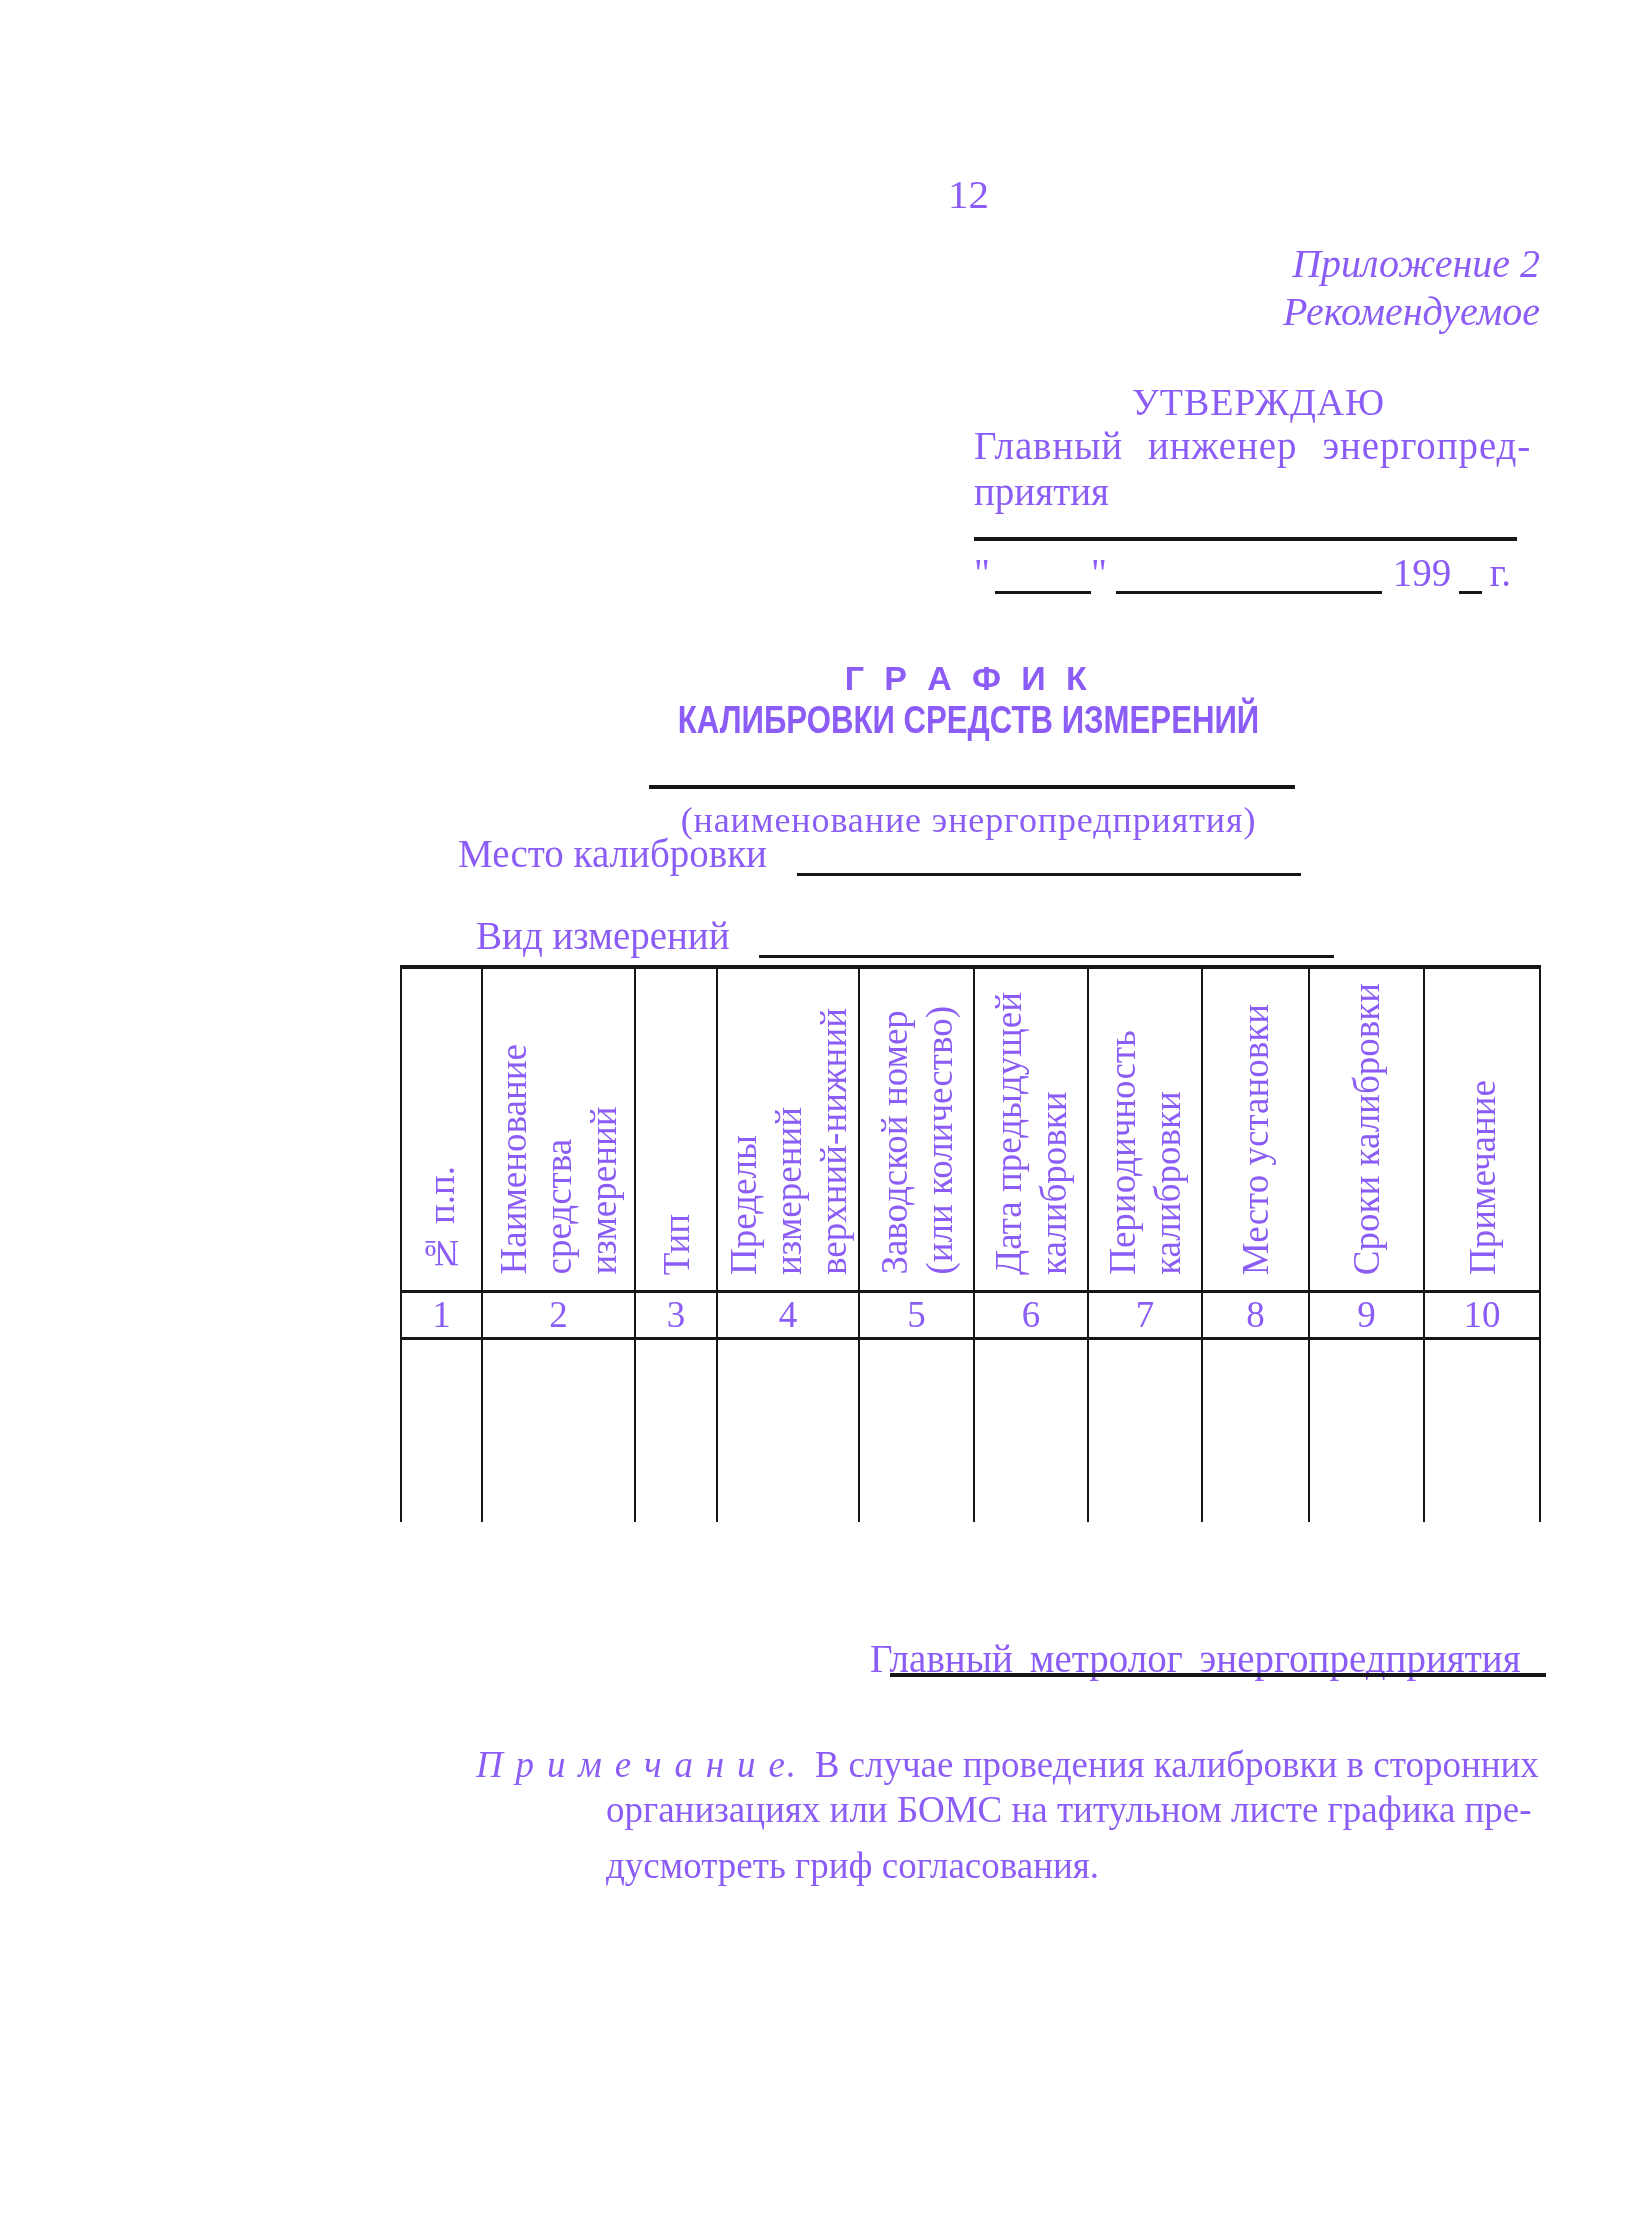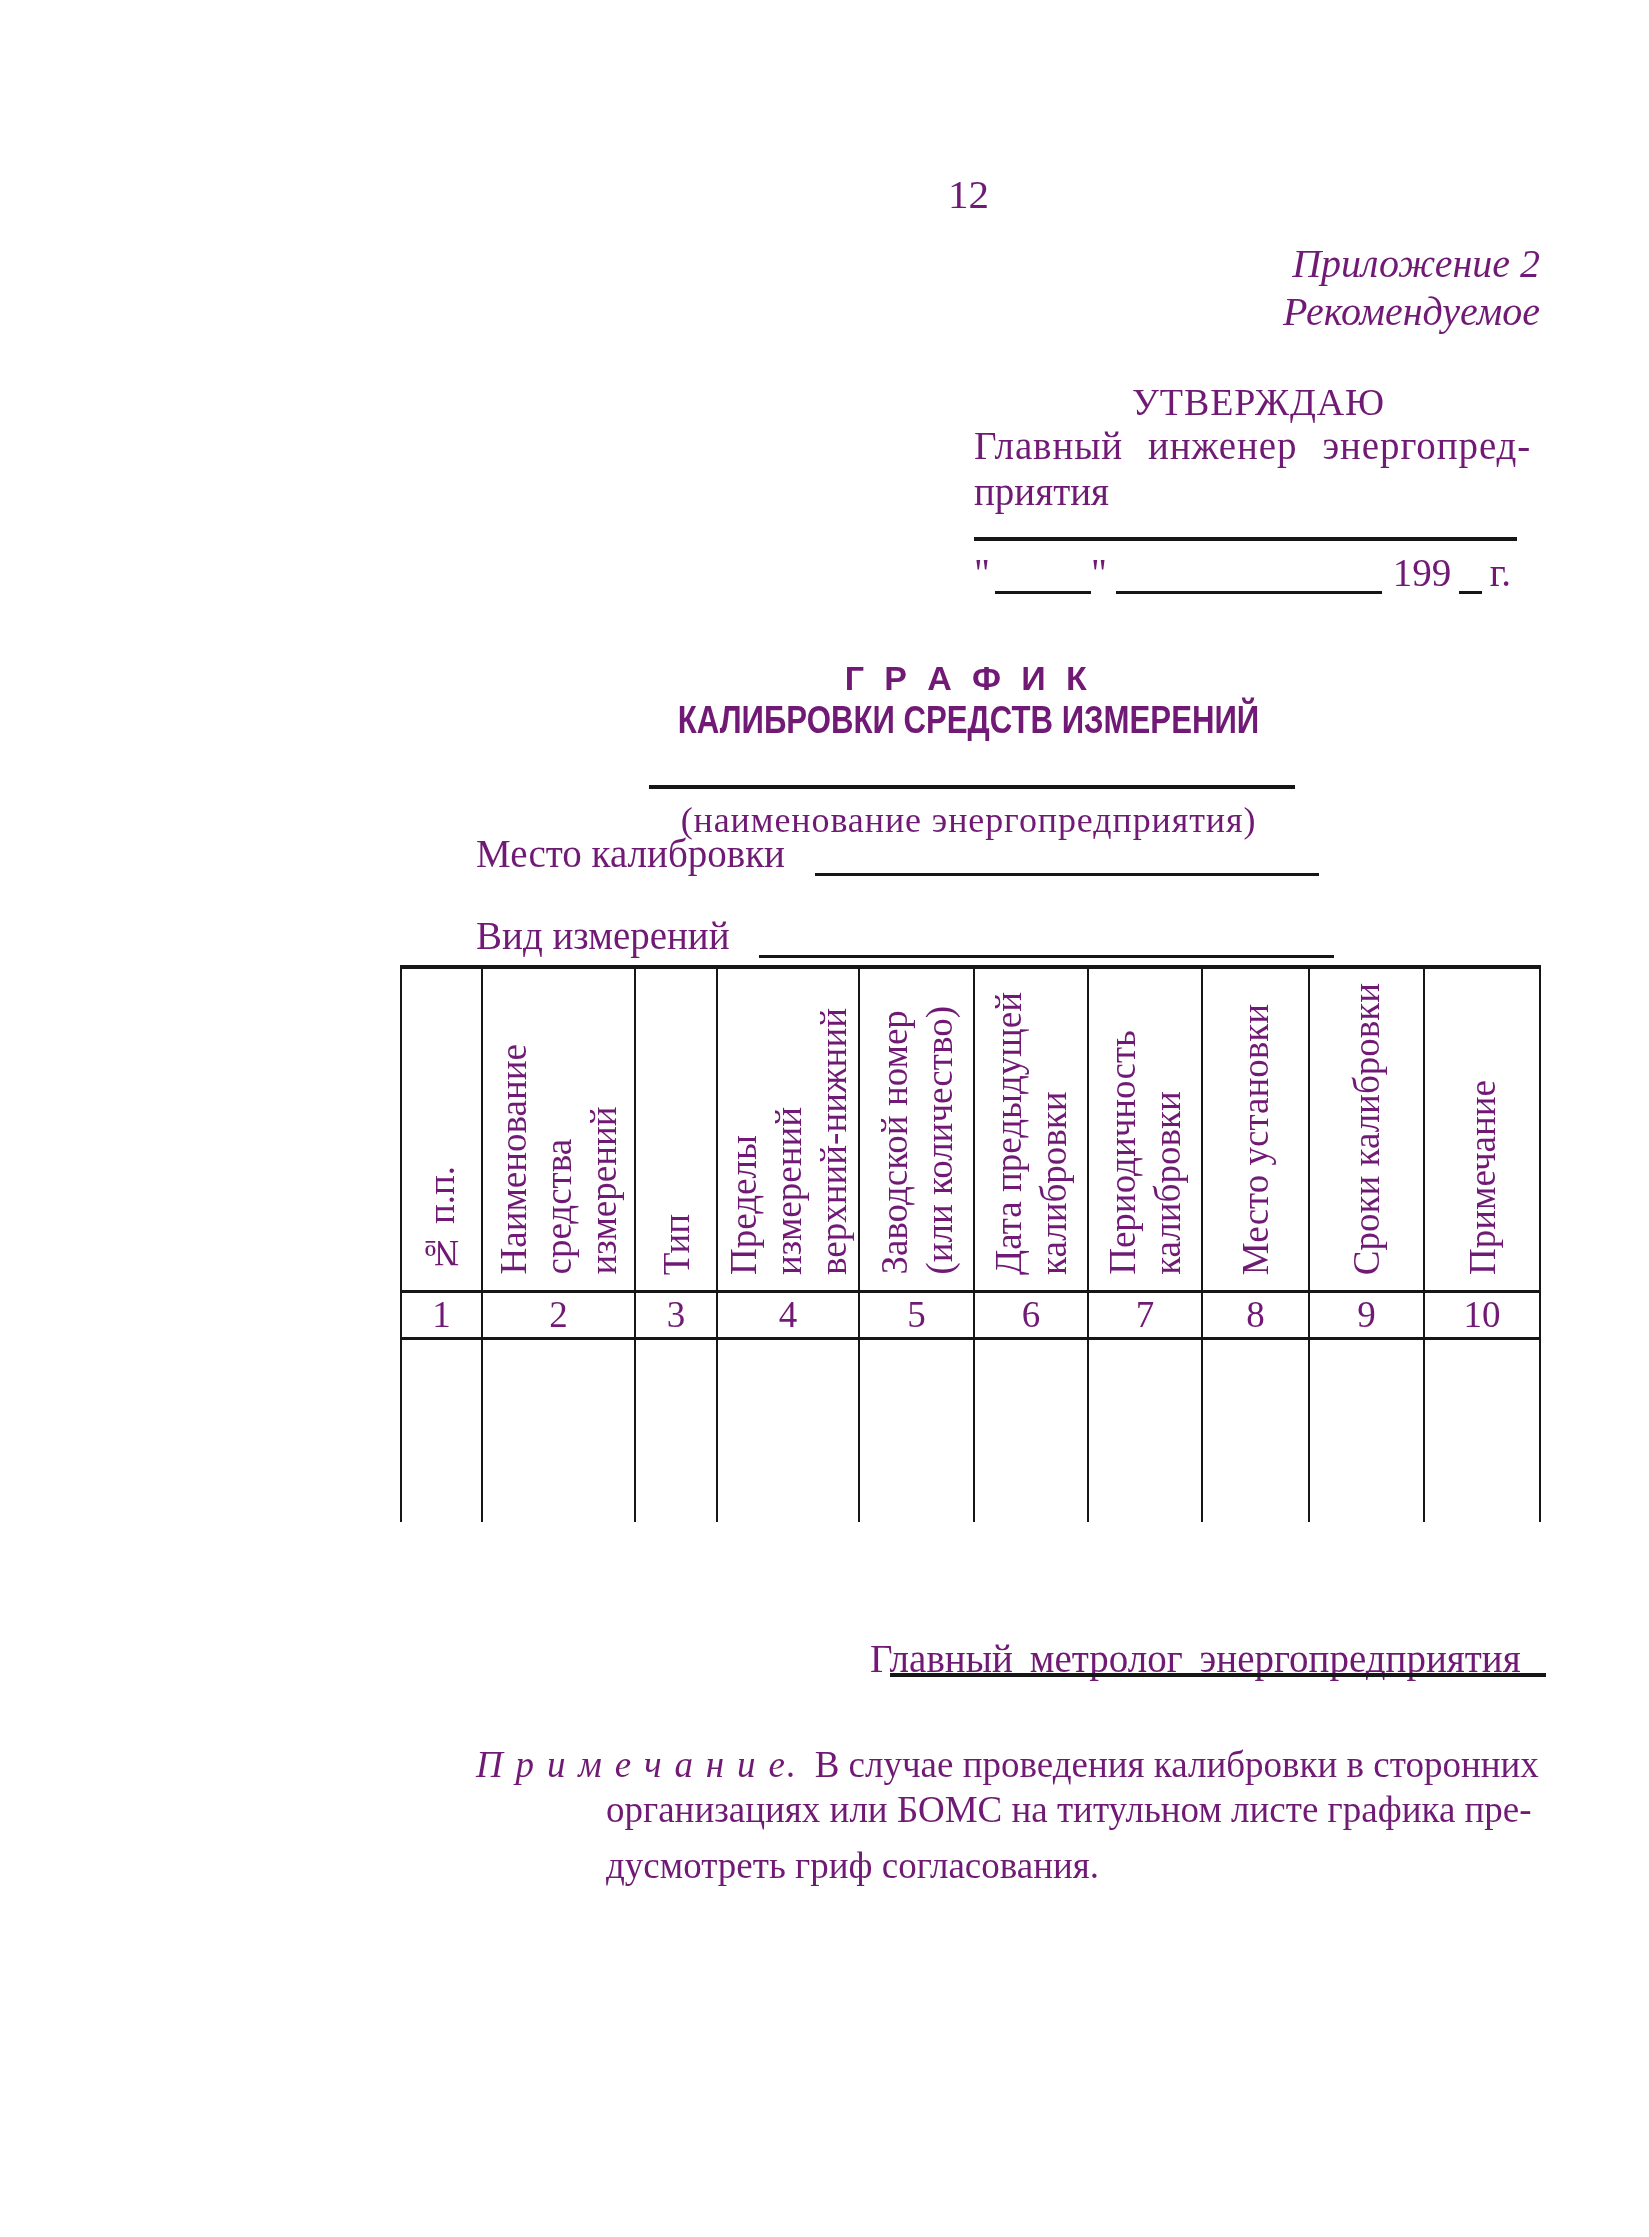--- a/index.html
+++ b/index.html
@@ -1,21 +1,21 @@
 <!DOCTYPE html>
 <html style="font-size:14.3px"><head>
 <meta charset="utf-8">
 <style>
   * { margin:0; padding:0; box-sizing:border-box; }
   html,body { background:#ffffff; }
   .page {
     position:relative;
     width:1650px; height:2237px;
     background:#ffffff;
-    color:#701a75;
+    color:#8b5cf6;
     font-family:"Liberation Serif","DejaVu Serif",serif;
     overflow:hidden;
   }
   .abs { position:absolute; }
   .hline { position:absolute; background:#161616; height:3.6px; }
 
   
   .page-number { left:400px; top:170px; width:1137px; text-align:center; font-size:41px; }
 
   
@@ -50,21 +50,21 @@
     transform:scaleX(0.82);
   }
 
   
   .org-line { left:649px; top:785px; width:646px; }
   .org-caption { left:400px; top:799px; width:1137px; text-align:center; font-size:36px; letter-spacing:0.9px; }
 
   
   .field { display:flex; align-items:flex-end; font-size:39px; line-height:45px; }
   .field .fill { flex:1; height:41px; border-bottom:3.6px solid #161616; margin-left:29.6px; }
-  .field-place { left:476px; top:831px; width:843px; }
+  .field-place { left:458px; top:831px; width:843px; }
   .field-kind  { left:476px; top:913px; width:858px; }
 
   
   .cal-table-wrap { left:400px; top:965px; }
   table.cal-table {
     border-collapse:collapse; table-layout:fixed;
     width:1136px;
     border-top:4.5px solid #161616;
   }
   table.cal-table th, table.cal-table td { border-left:2.7px solid #161616; }

